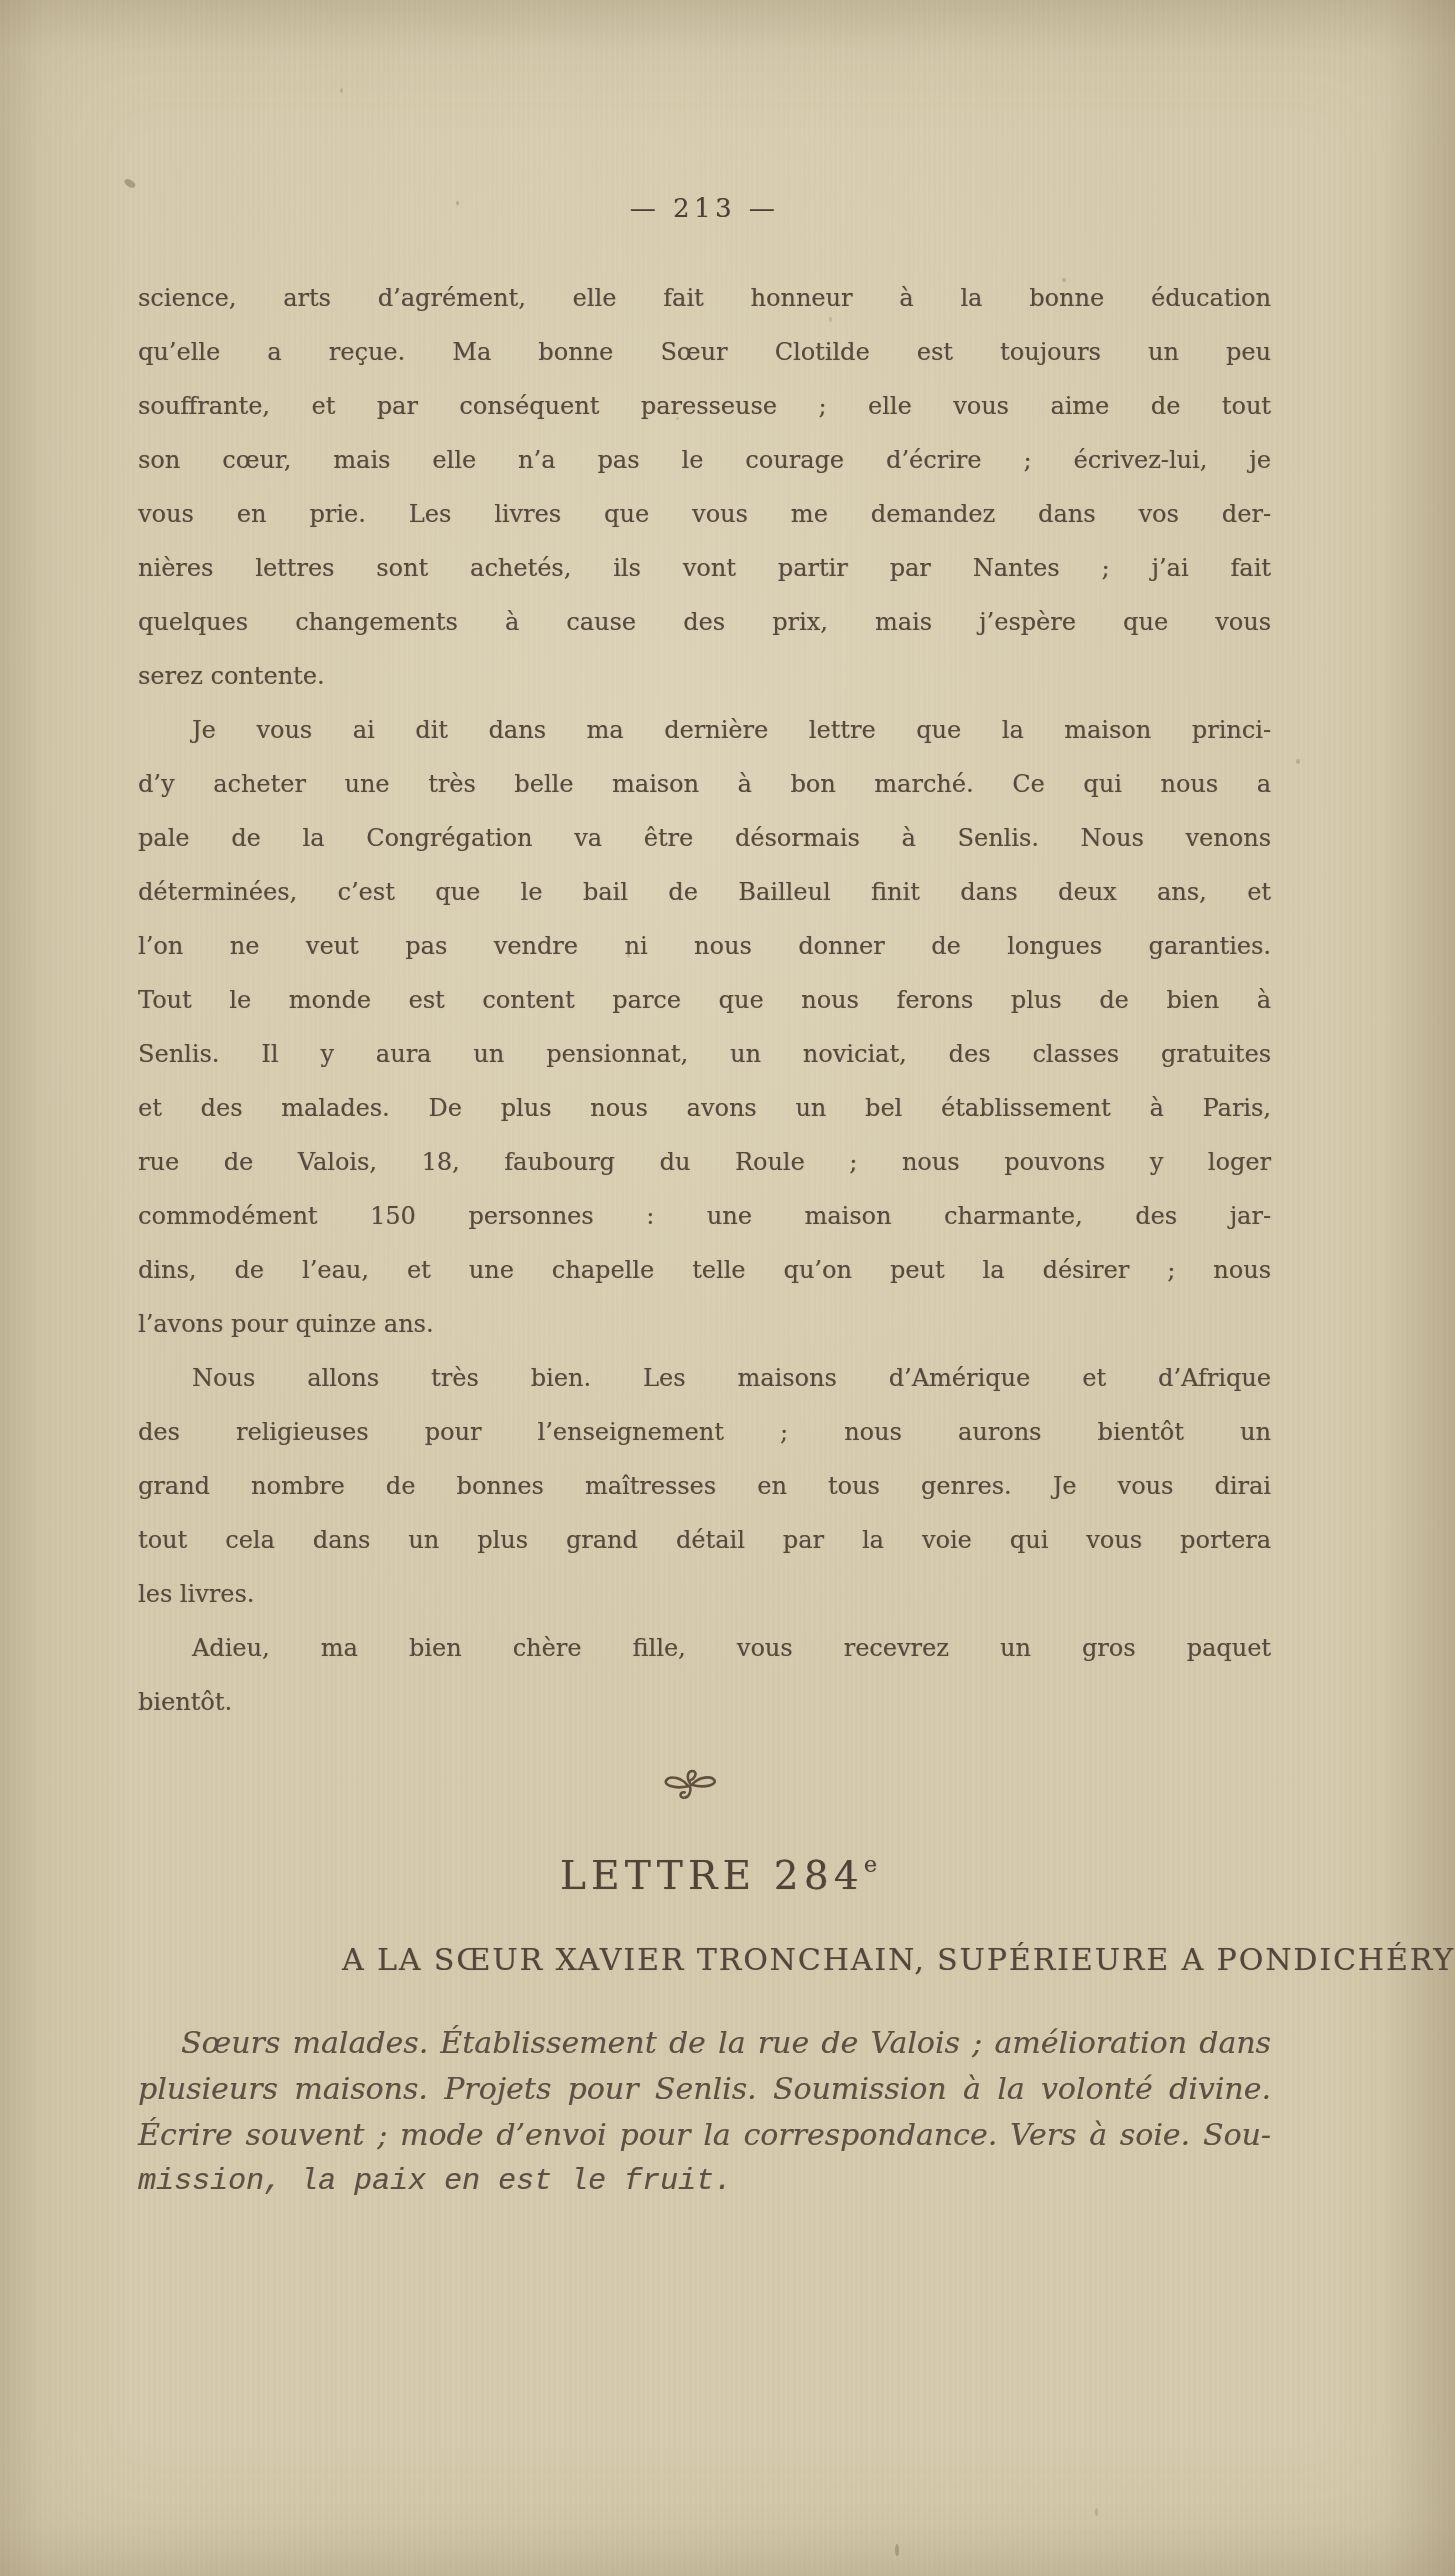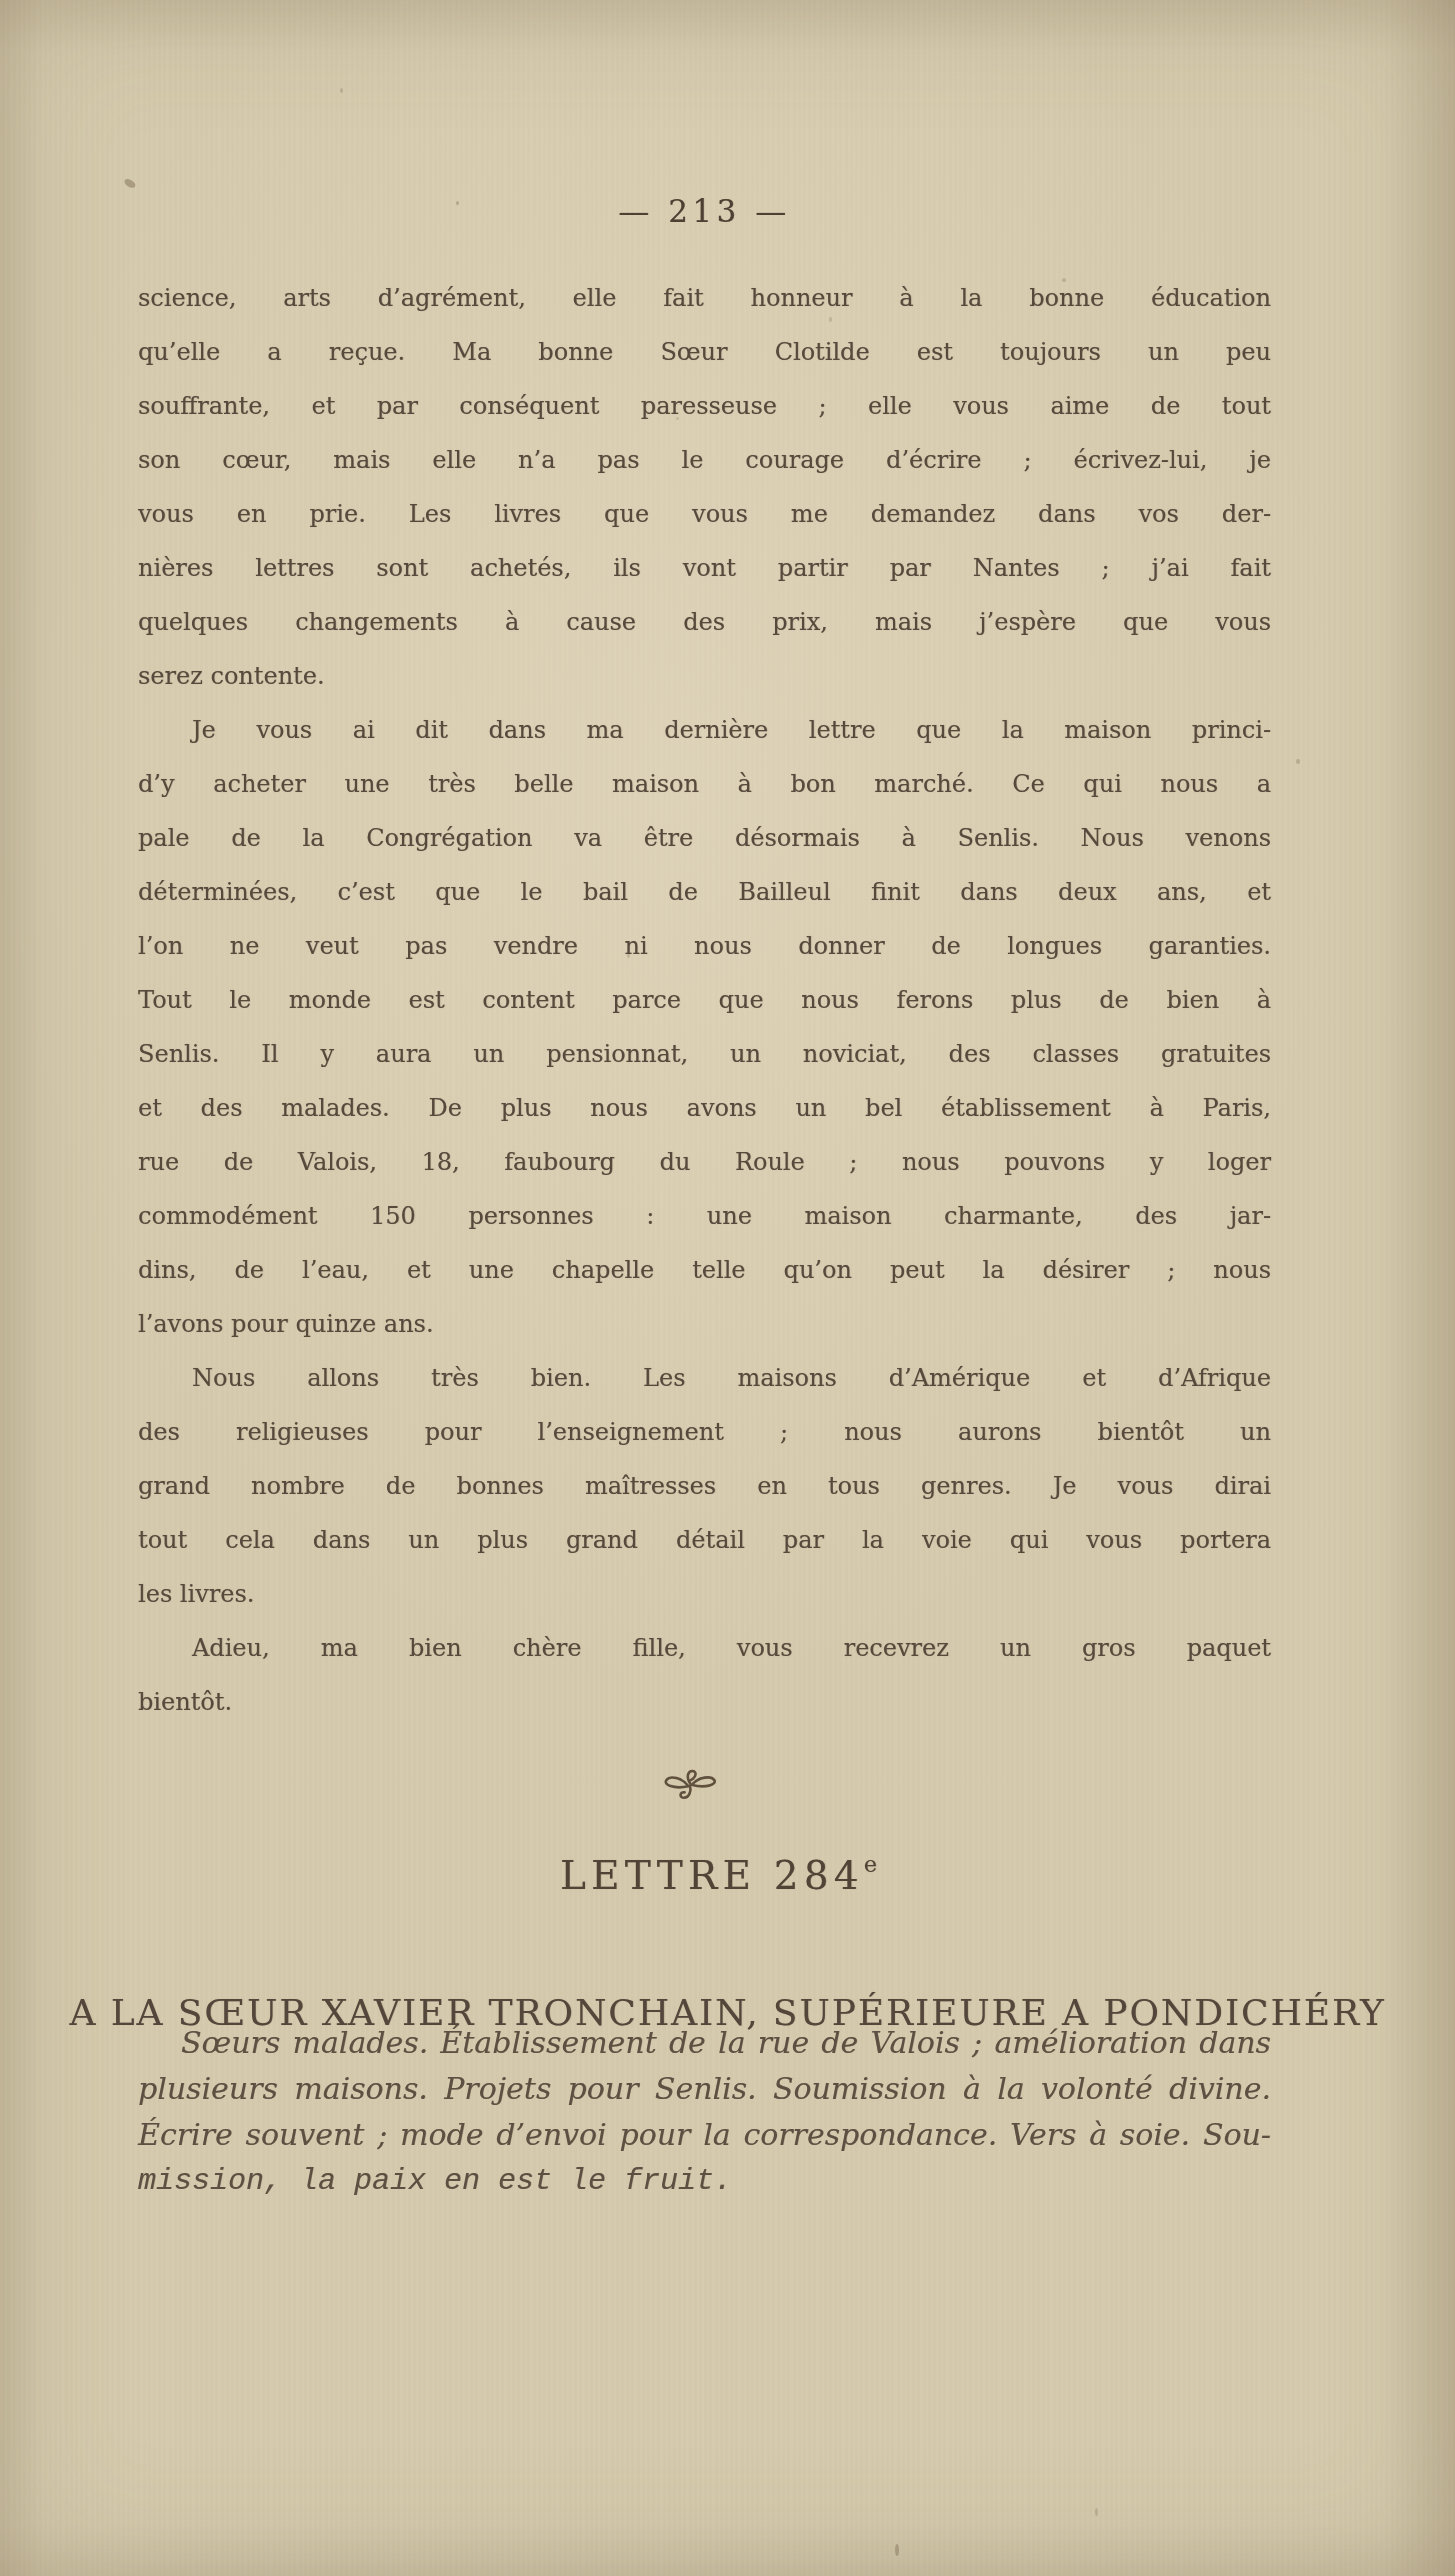--- a/index.html
+++ b/index.html
@@ -15,21 +15,21 @@
       linear-gradient(90deg, rgba(105,88,60,0.10) 0, rgba(105,88,60,0) 3%, rgba(105,88,60,0) 95%, rgba(105,88,60,0.16) 100%),
       linear-gradient(180deg, rgba(105,88,60,0.09) 0, rgba(105,88,60,0) 2%, rgba(105,88,60,0) 98%, rgba(105,88,60,0.07) 100%),
       repeating-linear-gradient(90deg, rgba(255,255,255,0.016) 0 2.2px, rgba(90,75,50,0.016) 2.2px 5.2px);
     box-shadow: inset 0 0 127px rgba(110,92,62,0.22);
     font-family:"DejaVu Serif","Liberation Serif",serif;
     color:#57493c;
   }
   .pagenum{
     position:absolute;left:138px;top:193px;width:1133px;
     text-align:center;
-    font-size:31px;letter-spacing:4.5px;
+    font-size:26px;letter-spacing:4.5px;
     color:#4e4134;
     text-shadow:0.4px 0.4px 0.6px rgba(78,65,52,0.45);
   }
   .bodyblock{
     position:absolute;left:138px;top:271px;width:1133px;
   }
   .line{
     font-size:24px;line-height:54px;
     text-align:justify;text-align-last:justify;text-justify:inter-word;
     white-space:normal;
@@ -44,23 +44,23 @@
     position:absolute;left:152px;top:1851px;width:1133px;
     text-align:center;
     font-size:39px;letter-spacing:5.2px;
     color:#514437;
     text-shadow:0.4px 0.4px 0.7px rgba(81,68,55,0.45);
   }
   .lettertitle .sup{
     font-size:22.4px;vertical-align:16.5px;letter-spacing:0;
   }
   .addressee{
-    position:absolute;left:0;top:1992px;width:1455px;
-    text-align:center;white-space:nowrap;
-    font-size:36px;letter-spacing:1.9px;
+    position:absolute;left:0;top:1942px;width:1455px;
+    text-align:right;white-space:nowrap;
+    font-size:30px;letter-spacing:1.9px;
     color:#53463a;
     text-shadow:0.4px 0.4px 0.7px rgba(83,70,58,0.42);
   }
   .summaryblock{
     position:absolute;left:138px;top:2020px;width:1133px;
     font-style:italic;
     color:#5d5042;
   }
   .sline{
     font-size:30px;line-height:46px;

